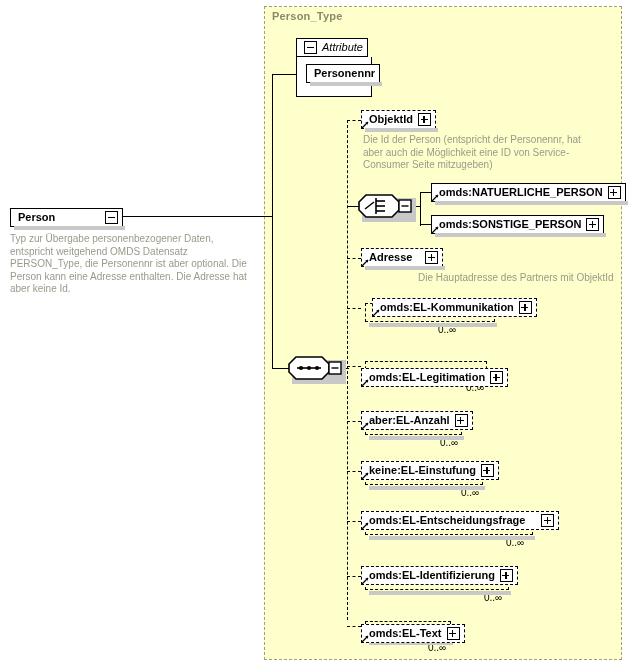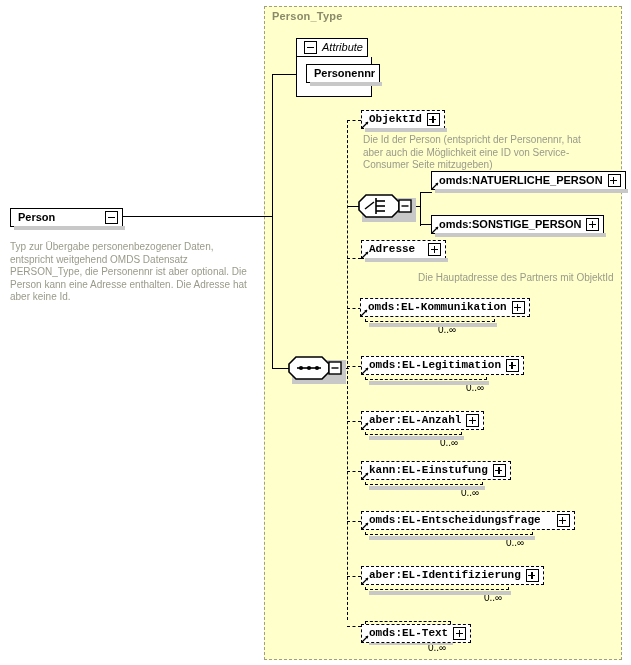--- a/index.html
+++ b/index.html
@@ -33,21 +33,21 @@
     display:flex;align-items:center;
     padding:0 4px 0 7px;
     white-space:nowrap;
     z-index:5;
   }
   .node .lbl{
     font-size:11px;font-weight:bold;color:#000;
     line-height:11px;
   }
   .node.solid{border:1.5px solid #000;}
-  .node.dashed{border:1.5px dashed #000;font-family:Liberation Mono, monospace;}
+  .node.dashed{border:1.5px dashed #000;}
   .node .shadow{
     position:absolute;left:3px;top:100%;width:100%;height:4px;
     background:#c8c8c8;z-index:-1;
   }
 
   
   .exp{
     width:11px;height:11px;border:1.2px solid #000;background:#fff;
     margin-left:5px;position:relative;flex:0 0 auto;
   }
@@ -80,21 +80,21 @@
   }
 
   
   .ann{
     position:absolute;
     font-size:10px;color:#9a9a8a;line-height:12.5px;
   }
 
   
   #person-node{left:10px;top:208px;gap:45px;}
-  #person-desc{left:10px;top:233px;width:240px;margin-top:8px;}
+  #person-desc{left:10px;top:233px;width:240px;}
 
   
   .ln{position:absolute;background:#000;}
   .hline{height:1.4px;}
   .vline{width:1.4px;}
   .dv{position:absolute;width:0;border-left:1.4px dashed #000;}
   .dh{position:absolute;height:0;border-top:1.4px dashed #000;}
 
   
   .comp{position:absolute;z-index:6;}
@@ -176,71 +176,71 @@
     <rect x="41" y="6" width="12" height="12" fill="#fff" stroke="#000" stroke-width="1.4"></rect>
     <line x1="43.5" y1="12" x2="50.5" y2="12" stroke="#000" stroke-width="1.4"></line>
   </svg>
 </div>
 
 <div class="ln hline abs" style="left:411px;top:206px;width:10px;"></div>
 <div class="ln vline abs" style="left:420px;top:192px;height:34px;"></div>
 <div class="ln hline abs" style="left:420px;top:192px;width:12px;"></div>
 <div class="ln hline abs" style="left:420px;top:224px;width:12px;"></div>
 
-<div class="node solid" style="left:431px;top:171px;">
+<div class="node solid" style="left:431px;top:183px;">
   <span class="shadow"></span>
   <span class="lbl">omds:NATUERLICHE_PERSON</span>
   <span class="exp plus"></span>
   <svg class="refarrow" viewBox="0 0 9 9">
     <path d="M1,8 L7,2" stroke="#000" stroke-width="1.3" fill="none"></path>
     <path d="M7,2 L4.2,2.2 L6.8,4.8 Z" fill="#000"></path>
   </svg>
 </div>
 
 <div class="node solid" style="left:431px;top:215px;">
   <span class="shadow"></span>
   <span class="lbl">omds:SONSTIGE_PERSON</span>
   <span class="exp plus"></span>
   <svg class="refarrow" viewBox="0 0 9 9">
     <path d="M1,8 L7,2" stroke="#000" stroke-width="1.3" fill="none"></path>
     <path d="M7,2 L4.2,2.2 L6.8,4.8 Z" fill="#000"></path>
   </svg>
 </div>
 
 <div class="dh" style="left:347px;top:258px;width:14px;"></div>
-<div class="node dashed" style="left:361px;top:240px;gap:8px;">
+<div class="node dashed" style="left:361px;top:248px;gap:8px;">
   <span class="shadow"></span>
   <span class="lbl">Adresse</span>
   <span class="exp plus"></span>
   <svg class="refarrow" viewBox="0 0 9 9">
     <path d="M1,8 L7,2" stroke="#000" stroke-width="1.3" fill="none"></path>
     <path d="M7,2 L4.2,2.2 L6.8,4.8 Z" fill="#000"></path>
   </svg>
 </div>
 <div class="ann" style="left:371px;top:272px;width:240px;margin-left:47px;">Die Hauptadresse des Partners mit ObjektId</div>
 
 <div class="dh" style="left:347px;top:308px;width:14px;"></div>
 <div class="stack" style="left:365px;top:303px;width:130px;height:19px;">
   <span style="position:absolute;left:3px;top:19px;width:100%;height:4px;background:#c8c8c8;"></span>
 </div>
-<div class="node dashed" style="left:360px;top:298px;">
+<div class="node dashed" style="left:372px;top:298px;">
   <span class="lbl">omds:EL-Kommunikation</span>
   <span class="exp plus"></span>
   <svg class="refarrow" viewBox="0 0 9 9">
     <path d="M1,8 L7,2" stroke="#000" stroke-width="1.3" fill="none"></path>
     <path d="M7,2 L4.2,2.2 L6.8,4.8 Z" fill="#000"></path>
   </svg>
 </div>
 <div class="occurs" style="left:438px;top:324px;">0..∞</div>
 
 <div class="dh" style="left:347px;top:366px;width:14px;"></div>
 <div class="stack" style="left:365px;top:361px;width:122px;height:19px;">
   <span style="position:absolute;left:3px;top:19px;width:100%;height:4px;background:#c8c8c8;"></span>
 </div>
-<div class="node dashed" style="left:361px;top:356px;">
+<div class="node dashed" style="left:361px;top:368px;">
   <span class="lbl">omds:EL-Legitimation</span>
   <span class="exp plus"></span>
   <svg class="refarrow" viewBox="0 0 9 9">
     <path d="M1,8 L7,2" stroke="#000" stroke-width="1.3" fill="none"></path>
     <path d="M7,2 L4.2,2.2 L6.8,4.8 Z" fill="#000"></path>
   </svg>
 </div>
 <div class="occurs" style="left:466px;top:382px;">0..∞</div>
 
 <div class="dh" style="left:347px;top:421px;width:14px;"></div>
@@ -255,21 +255,21 @@
     <path d="M7,2 L4.2,2.2 L6.8,4.8 Z" fill="#000"></path>
   </svg>
 </div>
 <div class="occurs" style="left:440px;top:437px;">0..∞</div>
 
 <div class="dh" style="left:347px;top:471px;width:14px;"></div>
 <div class="stack" style="left:365px;top:466px;width:118px;height:19px;">
   <span style="position:absolute;left:3px;top:19px;width:100%;height:4px;background:#c8c8c8;"></span>
 </div>
 <div class="node dashed" style="left:361px;top:461px;">
-  <span class="lbl">kann:EL-Einstufung</span>
+  <span class="lbl">keine:EL-Einstufung</span>
   <span class="exp plus"></span>
   <svg class="refarrow" viewBox="0 0 9 9">
     <path d="M1,8 L7,2" stroke="#000" stroke-width="1.3" fill="none"></path>
     <path d="M7,2 L4.2,2.2 L6.8,4.8 Z" fill="#000"></path>
   </svg>
 </div>
 <div class="occurs" style="left:461px;top:487px;">0..∞</div>
 
 <div class="dh" style="left:347px;top:521px;width:14px;"></div>
 <div class="stack" style="left:365px;top:516px;width:168px;height:19px;">
@@ -283,21 +283,21 @@
     <path d="M7,2 L4.2,2.2 L6.8,4.8 Z" fill="#000"></path>
   </svg>
 </div>
 <div class="occurs" style="left:506px;top:537px;">0..∞</div>
 
 <div class="dh" style="left:347px;top:576px;width:14px;"></div>
 <div class="stack" style="left:365px;top:571px;width:144px;height:19px;">
   <span style="position:absolute;left:3px;top:19px;width:100%;height:4px;background:#c8c8c8;"></span>
 </div>
 <div class="node dashed" style="left:361px;top:566px;">
-  <span class="lbl">aber:EL-Identifizierung</span>
+  <span class="lbl">omds:EL-Identifizierung</span>
   <span class="exp plus"></span>
   <svg class="refarrow" viewBox="0 0 9 9">
     <path d="M1,8 L7,2" stroke="#000" stroke-width="1.3" fill="none"></path>
     <path d="M7,2 L4.2,2.2 L6.8,4.8 Z" fill="#000"></path>
   </svg>
 </div>
 <div class="occurs" style="left:484px;top:592px;">0..∞</div>
 
 <div class="dh" style="left:347px;top:626px;width:14px;"></div>
 <div class="stack" style="left:365px;top:621px;width:86px;height:19px;">

